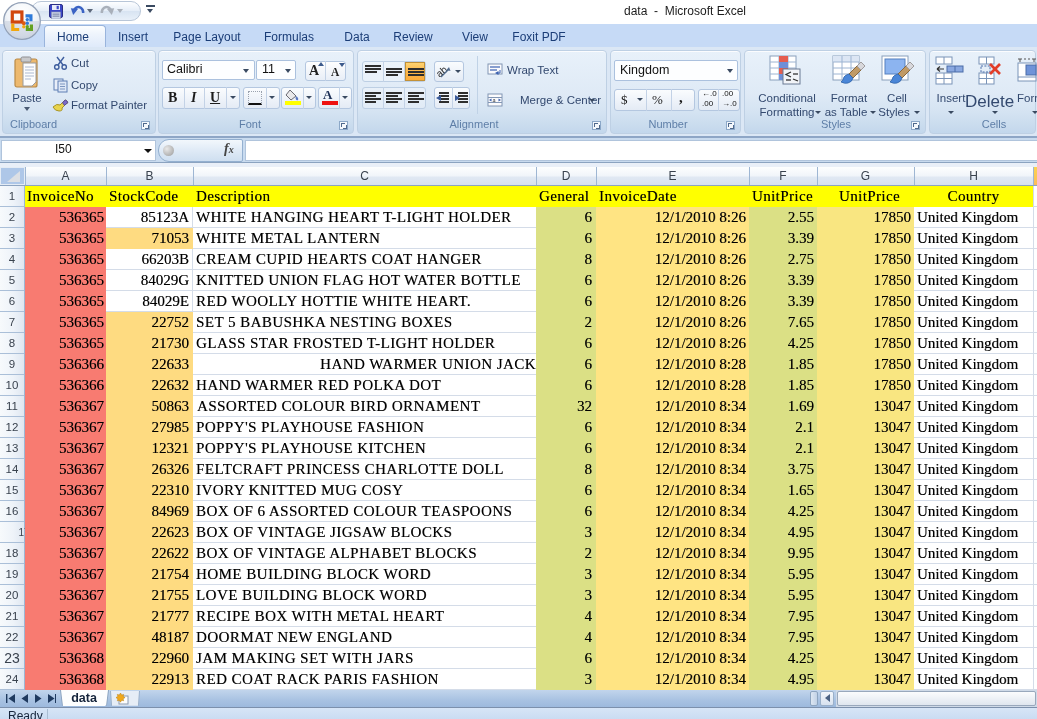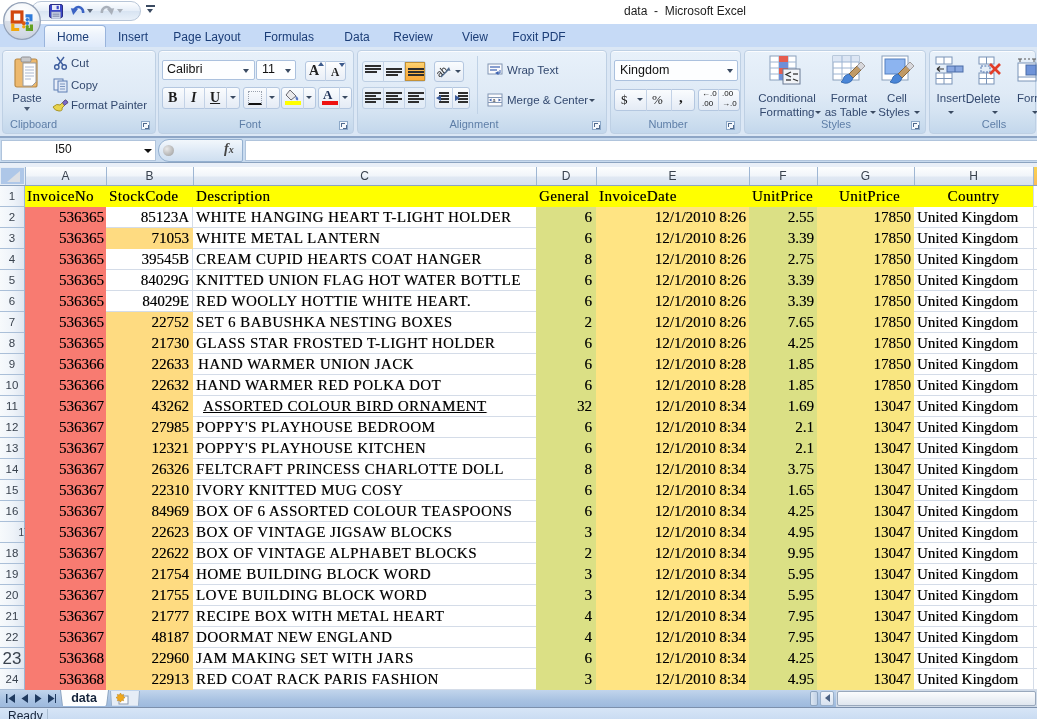--- a/index.html
+++ b/index.html
@@ -211,21 +211,21 @@
 </svg>
 <div style="position:absolute;left:507px;top:64px;font-size:11.5px;color:#33496f">Wrap Text</div>
 <svg style="position:absolute;left:487px;top:93px" width="16" height="15" viewBox="0 0 16 15">
 <rect x="1" y="1" width="14" height="12" fill="#fbfbfd" stroke="#8296b4" stroke-width="1"></rect>
 <line x1="1" y1="4.5" x2="15" y2="4.5" stroke="#8296b4"></line>
 <line x1="1" y1="9.5" x2="15" y2="9.5" stroke="#8296b4"></line>
 <text x="5.5" y="9" font-size="7" fill="#222" font-family="Liberation Serif">a</text>
 <path d="M2 7 l2.5-1.5 v3 Z" fill="#3a60b0"></path>
     <path d="M14 7 l-2.5-1.5 v3 Z" fill="#3a60b0"></path>
 </svg>
-<div style="position:absolute;left:507px;top:94px;font-size:11.5px;color:#33496f">Merge &amp; Center</div>
+<div style="position:absolute;left:520px;top:94px;font-size:11.5px;color:#33496f">Merge &amp; Center</div>
 <div style="position:absolute;left:589px;top:99px;width:0;height:0;border-left:3px solid transparent;border-right:3px solid transparent;border-top:3.5px solid #3a4a61"></div>
 <div style="position:absolute;left:610px;top:50px;width:131px;height:84px;background:linear-gradient(#e8f1fa,#dfeaf6 52%,#d4e3f2 75%,#cadcee 90%,#c3d7ec);border:1px solid #bed0e4;border-radius:4px;box-sizing:border-box;box-shadow:inset 0 1px 0 rgba(255,255,255,.8)"></div>
 <div style="position:absolute;left:608px;top:117px;width:120px;height:14px;line-height:14px;text-align:center;font-size:11px;color:#5e7ea7">Number</div>
 <div style="position:absolute;left:726px;top:121px;width:9px;height:9px;background:#f4f8fc;border:1px solid #8ca8c8;box-sizing:border-box"></div>
 <div style="position:absolute;left:728px;top:123px;width:3px;height:3px;border-left:1.5px solid #4f698c;border-top:1.5px solid #4f698c"></div>
 <div style="position:absolute;left:730px;top:125px;width:3px;height:3px;border-right:1.5px solid #4f698c;border-bottom:1.5px solid #4f698c"></div>
 <div style="position:absolute;left:614px;top:60px;width:124px;height:21px;background:#fdfeff;border:1px solid #abc1de;border-radius:2px;box-sizing:border-box"></div>
 <div style="position:absolute;left:620px;top:63px;font-size:12.5px;color:#111">Kingdom</div>
 <div style="position:absolute;left:726.5px;top:69px;width:0;height:0;border-left:3.5px solid transparent;border-right:3.5px solid transparent;border-top:4.0px solid #3a4a61"></div>
 <div style="position:absolute;left:614px;top:89px;width:81px;height:22px;background:linear-gradient(#fafcfe,#e4ebf5);border:1px solid #b4c7e0;border-radius:3px;box-sizing:border-box"></div>
@@ -314,21 +314,21 @@
     <line x1="8.5" y1="1" x2="8.5" y2="8" stroke="#7a94b8"></line>
 <rect x="1" y="17" width="15" height="11" fill="#fff" stroke="#7a94b8"></rect>
     <line x1="8.5" y1="17" x2="8.5" y2="28" stroke="#7a94b8"></line>
     <line x1="1" y1="22.5" x2="16" y2="22.5" stroke="#7a94b8"></line>
 <rect x="3" y="10" width="9" height="6" fill="none" stroke="#4a6ca8" stroke-dasharray="2 1.4"></rect>
 <g stroke="#e23d28" stroke-width="2.6">
       <line x1="12" y1="8" x2="22" y2="18"></line>
       <line x1="22" y1="8" x2="12" y2="18"></line>
     </g>
 </svg>
-<div style="position:absolute;left:965px;top:92px;width:36px;height:13px;text-align:center;font-size:12px;color:#33496f">Delete</div>
+<div style="position:absolute;left:965px;top:92px;width:36px;height:13px;text-align:center;font-size:17px;color:#33496f">Delete</div>
 <div style="position:absolute;left:992px;top:111px;width:0;height:0;border-left:3px solid transparent;border-right:3px solid transparent;border-top:3.5px solid #3a4a61"></div>
 <svg style="position:absolute;left:1017px;top:56px" width="20" height="29" viewBox="0 0 20 29">
 <path d="M1 3 h4 M7 3 h2 M11 3 h2 M15 3 h4 M19 3" stroke="#555" stroke-width="1.2"></path>
 <path d="M3 3 v3 M17 3 v3" stroke="#555" stroke-width="1"></path>
 <rect x="1" y="7" width="18" height="18" fill="#fff" stroke="#7a94b8"></rect>
 <rect x="9" y="9" width="10" height="10" fill="#6f93d8" stroke="#4a6ca8"></rect>
 <line x1="1" y1="21" x2="19" y2="21" stroke="#7a94b8"></line>
 </svg>
 <div style="position:absolute;left:1017px;top:92px;font-size:11.5px;color:#33496f">Form</div>
 <div style="position:absolute;left:1032px;top:111px;width:0;height:0;border-left:3px solid transparent;border-right:3px solid transparent;border-top:3.5px solid #3a4a61"></div>
@@ -402,21 +402,21 @@
 <div style="position:absolute;left:0;top:543px;width:24px;height:21px;line-height:21px;text-align:center;font-size:11.5px;color:#39424e">18</div>
 <div style="position:absolute;left:0;top:563px;width:24px;height:1px;background:#aabfd8"></div>
 <div style="position:absolute;left:0;top:564px;width:24px;height:21px;line-height:21px;text-align:center;font-size:11.5px;color:#39424e">19</div>
 <div style="position:absolute;left:0;top:584px;width:24px;height:1px;background:#aabfd8"></div>
 <div style="position:absolute;left:0;top:585px;width:24px;height:21px;line-height:21px;text-align:center;font-size:11.5px;color:#39424e">20</div>
 <div style="position:absolute;left:0;top:605px;width:24px;height:1px;background:#aabfd8"></div>
 <div style="position:absolute;left:0;top:606px;width:24px;height:21px;line-height:21px;text-align:center;font-size:11.5px;color:#39424e">21</div>
 <div style="position:absolute;left:0;top:626px;width:24px;height:1px;background:#aabfd8"></div>
 <div style="position:absolute;left:0;top:627px;width:24px;height:21px;line-height:21px;text-align:center;font-size:11.5px;color:#39424e">22</div>
 <div style="position:absolute;left:0;top:647px;width:24px;height:1px;background:#aabfd8"></div>
-<div style="position:absolute;left:0;top:648px;width:24px;height:21px;line-height:21px;text-align:center;font-size:17px;color:#39424e">23</div>
+<div style="position:absolute;left:0;top:648px;width:24px;height:21px;line-height:21px;text-align:center;font-size:14px;color:#39424e">23</div>
 <div style="position:absolute;left:0;top:668px;width:24px;height:1px;background:#aabfd8"></div>
 <div style="position:absolute;left:0;top:669px;width:24px;height:21px;line-height:21px;text-align:center;font-size:11.5px;color:#39424e">24</div>
 <div style="position:absolute;left:0;top:689px;width:24px;height:1px;background:#aabfd8"></div>
 <div id="sheet">
 <div style="position:absolute;left:25px;top:186px;width:1012px;height:504px;background:#fff"></div>
     <div style="position:absolute;left:25px;top:206px;width:1012px;height:1px;background:#d4dce8"></div>
     <div style="position:absolute;left:25px;top:227px;width:1012px;height:1px;background:#d4dce8"></div>
     <div style="position:absolute;left:25px;top:248px;width:1012px;height:1px;background:#d4dce8"></div>
     <div style="position:absolute;left:25px;top:269px;width:1012px;height:1px;background:#d4dce8"></div>
     <div style="position:absolute;left:25px;top:290px;width:1012px;height:1px;background:#d4dce8"></div>
@@ -467,21 +467,21 @@
     <div style="position:absolute;left:914px;top:207px;width:119px;height:21px;line-height:20px;text-align:left;padding-left:3px;padding-right:0px;box-sizing:border-box;white-space:nowrap;overflow:hidden;">United Kingdom</div>
     <div style="position:absolute;left:25px;top:228px;width:81px;height:21px;line-height:20px;text-align:right;padding-left:0px;padding-right:2px;box-sizing:border-box;white-space:nowrap;overflow:hidden;">536365</div>
     <div style="position:absolute;left:106px;top:228px;width:87px;height:21px;line-height:20px;text-align:right;padding-left:0px;padding-right:4px;box-sizing:border-box;white-space:nowrap;overflow:hidden;">71053</div>
     <div style="position:absolute;left:193px;top:228px;width:343px;height:21px;line-height:20px;text-align:left;padding-left:3px;padding-right:0px;box-sizing:border-box;white-space:nowrap;overflow:hidden;letter-spacing:.45px;">WHITE METAL LANTERN</div>
     <div style="position:absolute;left:536px;top:228px;width:60px;height:21px;line-height:20px;text-align:right;padding-left:0px;padding-right:4px;box-sizing:border-box;white-space:nowrap;overflow:hidden;">6</div>
     <div style="position:absolute;left:596px;top:228px;width:153px;height:21px;line-height:20px;text-align:right;padding-left:0px;padding-right:3px;box-sizing:border-box;white-space:nowrap;overflow:hidden;">12/1/2010 8:26</div>
     <div style="position:absolute;left:749px;top:228px;width:68px;height:21px;line-height:20px;text-align:right;padding-left:0px;padding-right:3px;box-sizing:border-box;white-space:nowrap;overflow:hidden;">3.39</div>
     <div style="position:absolute;left:817px;top:228px;width:97px;height:21px;line-height:20px;text-align:right;padding-left:0px;padding-right:3px;box-sizing:border-box;white-space:nowrap;overflow:hidden;">17850</div>
     <div style="position:absolute;left:914px;top:228px;width:119px;height:21px;line-height:20px;text-align:left;padding-left:3px;padding-right:0px;box-sizing:border-box;white-space:nowrap;overflow:hidden;">United Kingdom</div>
     <div style="position:absolute;left:25px;top:249px;width:81px;height:21px;line-height:20px;text-align:right;padding-left:0px;padding-right:2px;box-sizing:border-box;white-space:nowrap;overflow:hidden;">536365</div>
-    <div style="position:absolute;left:106px;top:249px;width:87px;height:21px;line-height:20px;text-align:right;padding-left:0px;padding-right:4px;box-sizing:border-box;white-space:nowrap;overflow:hidden;">39545B</div>
+    <div style="position:absolute;left:106px;top:249px;width:87px;height:21px;line-height:20px;text-align:right;padding-left:0px;padding-right:4px;box-sizing:border-box;white-space:nowrap;overflow:hidden;">66203B</div>
     <div style="position:absolute;left:193px;top:249px;width:343px;height:21px;line-height:20px;text-align:left;padding-left:3px;padding-right:0px;box-sizing:border-box;white-space:nowrap;overflow:hidden;letter-spacing:.45px;">CREAM CUPID HEARTS COAT HANGER</div>
     <div style="position:absolute;left:536px;top:249px;width:60px;height:21px;line-height:20px;text-align:right;padding-left:0px;padding-right:4px;box-sizing:border-box;white-space:nowrap;overflow:hidden;">8</div>
     <div style="position:absolute;left:596px;top:249px;width:153px;height:21px;line-height:20px;text-align:right;padding-left:0px;padding-right:3px;box-sizing:border-box;white-space:nowrap;overflow:hidden;">12/1/2010 8:26</div>
     <div style="position:absolute;left:749px;top:249px;width:68px;height:21px;line-height:20px;text-align:right;padding-left:0px;padding-right:3px;box-sizing:border-box;white-space:nowrap;overflow:hidden;">2.75</div>
     <div style="position:absolute;left:817px;top:249px;width:97px;height:21px;line-height:20px;text-align:right;padding-left:0px;padding-right:3px;box-sizing:border-box;white-space:nowrap;overflow:hidden;">17850</div>
     <div style="position:absolute;left:914px;top:249px;width:119px;height:21px;line-height:20px;text-align:left;padding-left:3px;padding-right:0px;box-sizing:border-box;white-space:nowrap;overflow:hidden;">United Kingdom</div>
     <div style="position:absolute;left:25px;top:270px;width:81px;height:21px;line-height:20px;text-align:right;padding-left:0px;padding-right:2px;box-sizing:border-box;white-space:nowrap;overflow:hidden;">536365</div>
     <div style="position:absolute;left:106px;top:270px;width:87px;height:21px;line-height:20px;text-align:right;padding-left:0px;padding-right:4px;box-sizing:border-box;white-space:nowrap;overflow:hidden;">84029G</div>
     <div style="position:absolute;left:193px;top:270px;width:343px;height:21px;line-height:20px;text-align:left;padding-left:3px;padding-right:0px;box-sizing:border-box;white-space:nowrap;overflow:hidden;letter-spacing:.45px;">KNITTED UNION FLAG HOT WATER BOTTLE</div>
     <div style="position:absolute;left:536px;top:270px;width:60px;height:21px;line-height:20px;text-align:right;padding-left:0px;padding-right:4px;box-sizing:border-box;white-space:nowrap;overflow:hidden;">6</div>
@@ -492,61 +492,61 @@
     <div style="position:absolute;left:25px;top:291px;width:81px;height:21px;line-height:20px;text-align:right;padding-left:0px;padding-right:2px;box-sizing:border-box;white-space:nowrap;overflow:hidden;">536365</div>
     <div style="position:absolute;left:106px;top:291px;width:87px;height:21px;line-height:20px;text-align:right;padding-left:0px;padding-right:4px;box-sizing:border-box;white-space:nowrap;overflow:hidden;">84029E</div>
     <div style="position:absolute;left:193px;top:291px;width:343px;height:21px;line-height:20px;text-align:left;padding-left:3px;padding-right:0px;box-sizing:border-box;white-space:nowrap;overflow:hidden;letter-spacing:.45px;">RED WOOLLY HOTTIE WHITE HEART.</div>
     <div style="position:absolute;left:536px;top:291px;width:60px;height:21px;line-height:20px;text-align:right;padding-left:0px;padding-right:4px;box-sizing:border-box;white-space:nowrap;overflow:hidden;">6</div>
     <div style="position:absolute;left:596px;top:291px;width:153px;height:21px;line-height:20px;text-align:right;padding-left:0px;padding-right:3px;box-sizing:border-box;white-space:nowrap;overflow:hidden;">12/1/2010 8:26</div>
     <div style="position:absolute;left:749px;top:291px;width:68px;height:21px;line-height:20px;text-align:right;padding-left:0px;padding-right:3px;box-sizing:border-box;white-space:nowrap;overflow:hidden;">3.39</div>
     <div style="position:absolute;left:817px;top:291px;width:97px;height:21px;line-height:20px;text-align:right;padding-left:0px;padding-right:3px;box-sizing:border-box;white-space:nowrap;overflow:hidden;">17850</div>
     <div style="position:absolute;left:914px;top:291px;width:119px;height:21px;line-height:20px;text-align:left;padding-left:3px;padding-right:0px;box-sizing:border-box;white-space:nowrap;overflow:hidden;">United Kingdom</div>
     <div style="position:absolute;left:25px;top:312px;width:81px;height:21px;line-height:20px;text-align:right;padding-left:0px;padding-right:2px;box-sizing:border-box;white-space:nowrap;overflow:hidden;">536365</div>
     <div style="position:absolute;left:106px;top:312px;width:87px;height:21px;line-height:20px;text-align:right;padding-left:0px;padding-right:4px;box-sizing:border-box;white-space:nowrap;overflow:hidden;">22752</div>
-    <div style="position:absolute;left:193px;top:312px;width:343px;height:21px;line-height:20px;text-align:left;padding-left:3px;padding-right:0px;box-sizing:border-box;white-space:nowrap;overflow:hidden;letter-spacing:.45px;">SET 6 BABUSHKA NESTING BOXES</div>
+    <div style="position:absolute;left:193px;top:312px;width:343px;height:21px;line-height:20px;text-align:left;padding-left:3px;padding-right:0px;box-sizing:border-box;white-space:nowrap;overflow:hidden;letter-spacing:.45px;">SET 5 BABUSHKA NESTING BOXES</div>
     <div style="position:absolute;left:536px;top:312px;width:60px;height:21px;line-height:20px;text-align:right;padding-left:0px;padding-right:4px;box-sizing:border-box;white-space:nowrap;overflow:hidden;">2</div>
     <div style="position:absolute;left:596px;top:312px;width:153px;height:21px;line-height:20px;text-align:right;padding-left:0px;padding-right:3px;box-sizing:border-box;white-space:nowrap;overflow:hidden;">12/1/2010 8:26</div>
     <div style="position:absolute;left:749px;top:312px;width:68px;height:21px;line-height:20px;text-align:right;padding-left:0px;padding-right:3px;box-sizing:border-box;white-space:nowrap;overflow:hidden;">7.65</div>
     <div style="position:absolute;left:817px;top:312px;width:97px;height:21px;line-height:20px;text-align:right;padding-left:0px;padding-right:3px;box-sizing:border-box;white-space:nowrap;overflow:hidden;">17850</div>
     <div style="position:absolute;left:914px;top:312px;width:119px;height:21px;line-height:20px;text-align:left;padding-left:3px;padding-right:0px;box-sizing:border-box;white-space:nowrap;overflow:hidden;">United Kingdom</div>
     <div style="position:absolute;left:25px;top:333px;width:81px;height:21px;line-height:20px;text-align:right;padding-left:0px;padding-right:2px;box-sizing:border-box;white-space:nowrap;overflow:hidden;">536365</div>
     <div style="position:absolute;left:106px;top:333px;width:87px;height:21px;line-height:20px;text-align:right;padding-left:0px;padding-right:4px;box-sizing:border-box;white-space:nowrap;overflow:hidden;">21730</div>
     <div style="position:absolute;left:193px;top:333px;width:343px;height:21px;line-height:20px;text-align:left;padding-left:3px;padding-right:0px;box-sizing:border-box;white-space:nowrap;overflow:hidden;letter-spacing:.45px;">GLASS STAR FROSTED T-LIGHT HOLDER</div>
     <div style="position:absolute;left:536px;top:333px;width:60px;height:21px;line-height:20px;text-align:right;padding-left:0px;padding-right:4px;box-sizing:border-box;white-space:nowrap;overflow:hidden;">6</div>
     <div style="position:absolute;left:596px;top:333px;width:153px;height:21px;line-height:20px;text-align:right;padding-left:0px;padding-right:3px;box-sizing:border-box;white-space:nowrap;overflow:hidden;">12/1/2010 8:26</div>
     <div style="position:absolute;left:749px;top:333px;width:68px;height:21px;line-height:20px;text-align:right;padding-left:0px;padding-right:3px;box-sizing:border-box;white-space:nowrap;overflow:hidden;">4.25</div>
     <div style="position:absolute;left:817px;top:333px;width:97px;height:21px;line-height:20px;text-align:right;padding-left:0px;padding-right:3px;box-sizing:border-box;white-space:nowrap;overflow:hidden;">17850</div>
     <div style="position:absolute;left:914px;top:333px;width:119px;height:21px;line-height:20px;text-align:left;padding-left:3px;padding-right:0px;box-sizing:border-box;white-space:nowrap;overflow:hidden;">United Kingdom</div>
     <div style="position:absolute;left:25px;top:354px;width:81px;height:21px;line-height:20px;text-align:right;padding-left:0px;padding-right:2px;box-sizing:border-box;white-space:nowrap;overflow:hidden;">536366</div>
     <div style="position:absolute;left:106px;top:354px;width:87px;height:21px;line-height:20px;text-align:right;padding-left:0px;padding-right:4px;box-sizing:border-box;white-space:nowrap;overflow:hidden;">22633</div>
-    <div style="position:absolute;left:193px;top:354px;width:343px;height:21px;line-height:20px;text-align:left;padding-left:5px;padding-right:0px;box-sizing:border-box;white-space:nowrap;overflow:hidden;letter-spacing:.45px;">HAND WARMER UNION JACK</div>
+    <div style="position:absolute;left:193px;top:354px;width:343px;height:21px;line-height:20px;text-align:right;padding-left:5px;padding-right:0px;box-sizing:border-box;white-space:nowrap;overflow:hidden;letter-spacing:.45px;">HAND WARMER UNION JACK</div>
     <div style="position:absolute;left:536px;top:354px;width:60px;height:21px;line-height:20px;text-align:right;padding-left:0px;padding-right:4px;box-sizing:border-box;white-space:nowrap;overflow:hidden;">6</div>
     <div style="position:absolute;left:596px;top:354px;width:153px;height:21px;line-height:20px;text-align:right;padding-left:0px;padding-right:3px;box-sizing:border-box;white-space:nowrap;overflow:hidden;">12/1/2010 8:28</div>
     <div style="position:absolute;left:749px;top:354px;width:68px;height:21px;line-height:20px;text-align:right;padding-left:0px;padding-right:3px;box-sizing:border-box;white-space:nowrap;overflow:hidden;">1.85</div>
     <div style="position:absolute;left:817px;top:354px;width:97px;height:21px;line-height:20px;text-align:right;padding-left:0px;padding-right:3px;box-sizing:border-box;white-space:nowrap;overflow:hidden;">17850</div>
     <div style="position:absolute;left:914px;top:354px;width:119px;height:21px;line-height:20px;text-align:left;padding-left:3px;padding-right:0px;box-sizing:border-box;white-space:nowrap;overflow:hidden;">United Kingdom</div>
     <div style="position:absolute;left:25px;top:375px;width:81px;height:21px;line-height:20px;text-align:right;padding-left:0px;padding-right:2px;box-sizing:border-box;white-space:nowrap;overflow:hidden;">536366</div>
     <div style="position:absolute;left:106px;top:375px;width:87px;height:21px;line-height:20px;text-align:right;padding-left:0px;padding-right:4px;box-sizing:border-box;white-space:nowrap;overflow:hidden;">22632</div>
     <div style="position:absolute;left:193px;top:375px;width:343px;height:21px;line-height:20px;text-align:left;padding-left:3px;padding-right:0px;box-sizing:border-box;white-space:nowrap;overflow:hidden;letter-spacing:.45px;">HAND WARMER RED POLKA DOT</div>
     <div style="position:absolute;left:536px;top:375px;width:60px;height:21px;line-height:20px;text-align:right;padding-left:0px;padding-right:4px;box-sizing:border-box;white-space:nowrap;overflow:hidden;">6</div>
     <div style="position:absolute;left:596px;top:375px;width:153px;height:21px;line-height:20px;text-align:right;padding-left:0px;padding-right:3px;box-sizing:border-box;white-space:nowrap;overflow:hidden;">12/1/2010 8:28</div>
     <div style="position:absolute;left:749px;top:375px;width:68px;height:21px;line-height:20px;text-align:right;padding-left:0px;padding-right:3px;box-sizing:border-box;white-space:nowrap;overflow:hidden;">1.85</div>
     <div style="position:absolute;left:817px;top:375px;width:97px;height:21px;line-height:20px;text-align:right;padding-left:0px;padding-right:3px;box-sizing:border-box;white-space:nowrap;overflow:hidden;">17850</div>
     <div style="position:absolute;left:914px;top:375px;width:119px;height:21px;line-height:20px;text-align:left;padding-left:3px;padding-right:0px;box-sizing:border-box;white-space:nowrap;overflow:hidden;">United Kingdom</div>
     <div style="position:absolute;left:25px;top:396px;width:81px;height:21px;line-height:20px;text-align:right;padding-left:0px;padding-right:2px;box-sizing:border-box;white-space:nowrap;overflow:hidden;">536367</div>
-    <div style="position:absolute;left:106px;top:396px;width:87px;height:21px;line-height:20px;text-align:right;padding-left:0px;padding-right:4px;box-sizing:border-box;white-space:nowrap;overflow:hidden;">43262</div>
-    <div style="position:absolute;left:187px;top:396px;width:343px;height:21px;line-height:20px;text-align:left;padding-left:16px;padding-right:0px;box-sizing:border-box;white-space:nowrap;overflow:hidden;letter-spacing:.45px;text-decoration:underline;">ASSORTED COLOUR BIRD ORNAMENT</div>
+    <div style="position:absolute;left:106px;top:396px;width:87px;height:21px;line-height:20px;text-align:right;padding-left:0px;padding-right:4px;box-sizing:border-box;white-space:nowrap;overflow:hidden;">50863</div>
+    <div style="position:absolute;left:181px;top:396px;width:343px;height:21px;line-height:20px;text-align:left;padding-left:16px;padding-right:0px;box-sizing:border-box;white-space:nowrap;overflow:hidden;letter-spacing:.45px;">ASSORTED COLOUR BIRD ORNAMENT</div>
     <div style="position:absolute;left:536px;top:396px;width:60px;height:21px;line-height:20px;text-align:right;padding-left:0px;padding-right:4px;box-sizing:border-box;white-space:nowrap;overflow:hidden;">32</div>
     <div style="position:absolute;left:596px;top:396px;width:153px;height:21px;line-height:20px;text-align:right;padding-left:0px;padding-right:3px;box-sizing:border-box;white-space:nowrap;overflow:hidden;">12/1/2010 8:34</div>
     <div style="position:absolute;left:749px;top:396px;width:68px;height:21px;line-height:20px;text-align:right;padding-left:0px;padding-right:3px;box-sizing:border-box;white-space:nowrap;overflow:hidden;">1.69</div>
     <div style="position:absolute;left:817px;top:396px;width:97px;height:21px;line-height:20px;text-align:right;padding-left:0px;padding-right:3px;box-sizing:border-box;white-space:nowrap;overflow:hidden;">13047</div>
     <div style="position:absolute;left:914px;top:396px;width:119px;height:21px;line-height:20px;text-align:left;padding-left:3px;padding-right:0px;box-sizing:border-box;white-space:nowrap;overflow:hidden;">United Kingdom</div>
     <div style="position:absolute;left:25px;top:417px;width:81px;height:21px;line-height:20px;text-align:right;padding-left:0px;padding-right:2px;box-sizing:border-box;white-space:nowrap;overflow:hidden;">536367</div>
     <div style="position:absolute;left:106px;top:417px;width:87px;height:21px;line-height:20px;text-align:right;padding-left:0px;padding-right:4px;box-sizing:border-box;white-space:nowrap;overflow:hidden;">27985</div>
-    <div style="position:absolute;left:193px;top:417px;width:343px;height:21px;line-height:20px;text-align:left;padding-left:3px;padding-right:0px;box-sizing:border-box;white-space:nowrap;overflow:hidden;letter-spacing:.45px;">POPPY'S PLAYHOUSE BEDROOM</div>
+    <div style="position:absolute;left:193px;top:417px;width:343px;height:21px;line-height:20px;text-align:left;padding-left:3px;padding-right:0px;box-sizing:border-box;white-space:nowrap;overflow:hidden;letter-spacing:.45px;">POPPY'S PLAYHOUSE FASHION</div>
     <div style="position:absolute;left:536px;top:417px;width:60px;height:21px;line-height:20px;text-align:right;padding-left:0px;padding-right:4px;box-sizing:border-box;white-space:nowrap;overflow:hidden;">6</div>
     <div style="position:absolute;left:596px;top:417px;width:153px;height:21px;line-height:20px;text-align:right;padding-left:0px;padding-right:3px;box-sizing:border-box;white-space:nowrap;overflow:hidden;">12/1/2010 8:34</div>
     <div style="position:absolute;left:749px;top:417px;width:68px;height:21px;line-height:20px;text-align:right;padding-left:0px;padding-right:3px;box-sizing:border-box;white-space:nowrap;overflow:hidden;">2.1</div>
     <div style="position:absolute;left:817px;top:417px;width:97px;height:21px;line-height:20px;text-align:right;padding-left:0px;padding-right:3px;box-sizing:border-box;white-space:nowrap;overflow:hidden;">13047</div>
     <div style="position:absolute;left:914px;top:417px;width:119px;height:21px;line-height:20px;text-align:left;padding-left:3px;padding-right:0px;box-sizing:border-box;white-space:nowrap;overflow:hidden;">United Kingdom</div>
     <div style="position:absolute;left:25px;top:438px;width:81px;height:21px;line-height:20px;text-align:right;padding-left:0px;padding-right:2px;box-sizing:border-box;white-space:nowrap;overflow:hidden;">536367</div>
     <div style="position:absolute;left:106px;top:438px;width:87px;height:21px;line-height:20px;text-align:right;padding-left:0px;padding-right:4px;box-sizing:border-box;white-space:nowrap;overflow:hidden;">12321</div>
     <div style="position:absolute;left:193px;top:438px;width:343px;height:21px;line-height:20px;text-align:left;padding-left:3px;padding-right:0px;box-sizing:border-box;white-space:nowrap;overflow:hidden;letter-spacing:.45px;">POPPY'S PLAYHOUSE KITCHEN</div>
     <div style="position:absolute;left:536px;top:438px;width:60px;height:21px;line-height:20px;text-align:right;padding-left:0px;padding-right:4px;box-sizing:border-box;white-space:nowrap;overflow:hidden;">6</div>
     <div style="position:absolute;left:596px;top:438px;width:153px;height:21px;line-height:20px;text-align:right;padding-left:0px;padding-right:3px;box-sizing:border-box;white-space:nowrap;overflow:hidden;">12/1/2010 8:34</div>

